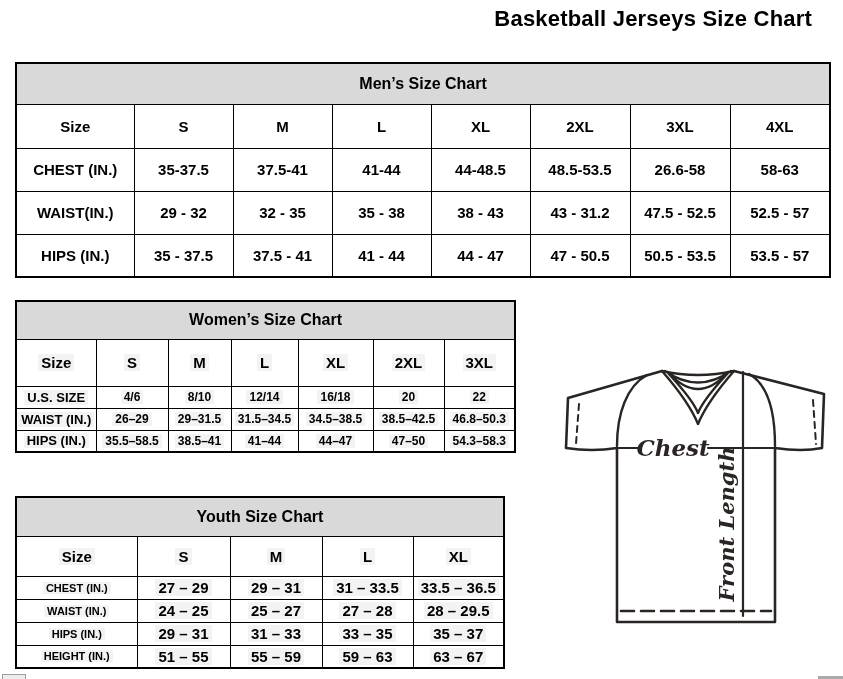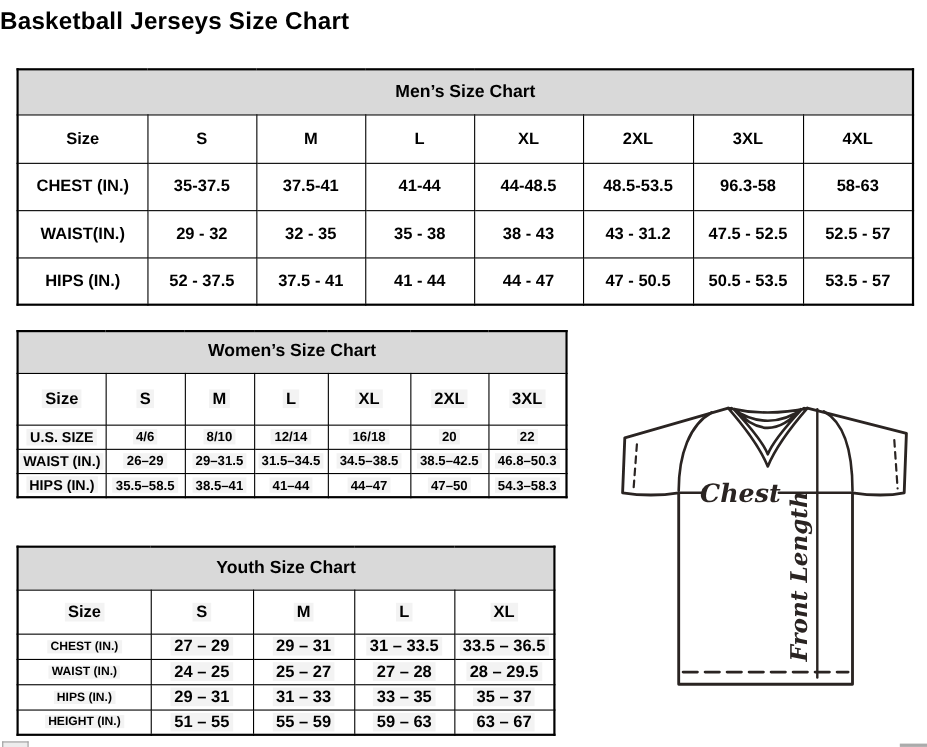--- a/index.html
+++ b/index.html
@@ -2,21 +2,21 @@
 <html><head>
 <meta charset="utf-8">
 <style>
   html,body{margin:0;padding:0;}
   body{
     width:843px;height:679px;position:relative;overflow:hidden;
     background:#ffffff;color:#000;
     font-family:"Liberation Sans",sans-serif;
   }
   .page-title{
-    position:absolute;top:6px;left:0;width:812px;text-align:left;
+    position:absolute;top:6px;left:0;width:812px;text-align:right;
     font-size:22px;font-weight:bold;letter-spacing:.2px;
   }
   table.size-table{
     position:absolute;border-collapse:collapse;table-layout:fixed;
     border:2px solid #000;background:#fff;
   }
   .size-table th,.size-table td{
     border:1px solid #000;text-align:center;vertical-align:middle;
     font-weight:bold;padding:0;overflow:hidden;white-space:nowrap;
   }
@@ -90,36 +90,36 @@
         <th><span class="val">3XL</span></th>
         <th><span class="val">4XL</span></th>
       </tr>
       <tr class="data">
         <td class="rowlabel"><span class="val">CHEST (IN.)</span></td>
         <td><span class="val">35-37.5</span></td>
         <td><span class="val">37.5-41</span></td>
         <td><span class="val">41-44</span></td>
         <td><span class="val">44-48.5</span></td>
         <td><span class="val">48.5-53.5</span></td>
-        <td><span class="val">96.3-58</span></td>
+        <td><span class="val">26.6-58</span></td>
         <td><span class="val">58-63</span></td>
       </tr>
       <tr class="data">
         <td class="rowlabel"><span class="val">WAIST(IN.)</span></td>
         <td><span class="val">29 - 32</span></td>
         <td><span class="val">32 - 35</span></td>
         <td><span class="val">35 - 38</span></td>
         <td><span class="val">38 - 43</span></td>
         <td><span class="val">43 - 31.2</span></td>
         <td><span class="val">47.5 - 52.5</span></td>
         <td><span class="val">52.5 - 57</span></td>
       </tr>
       <tr class="data">
         <td class="rowlabel"><span class="val">HIPS (IN.)</span></td>
-        <td><span class="val">52 - 37.5</span></td>
+        <td><span class="val">35 - 37.5</span></td>
         <td><span class="val">37.5 - 41</span></td>
         <td><span class="val">41 - 44</span></td>
         <td><span class="val">44 - 47</span></td>
         <td><span class="val">47 - 50.5</span></td>
         <td><span class="val">50.5 - 53.5</span></td>
         <td><span class="val">53.5 - 57</span></td>
       </tr>
     </tbody>
   </table>
 

